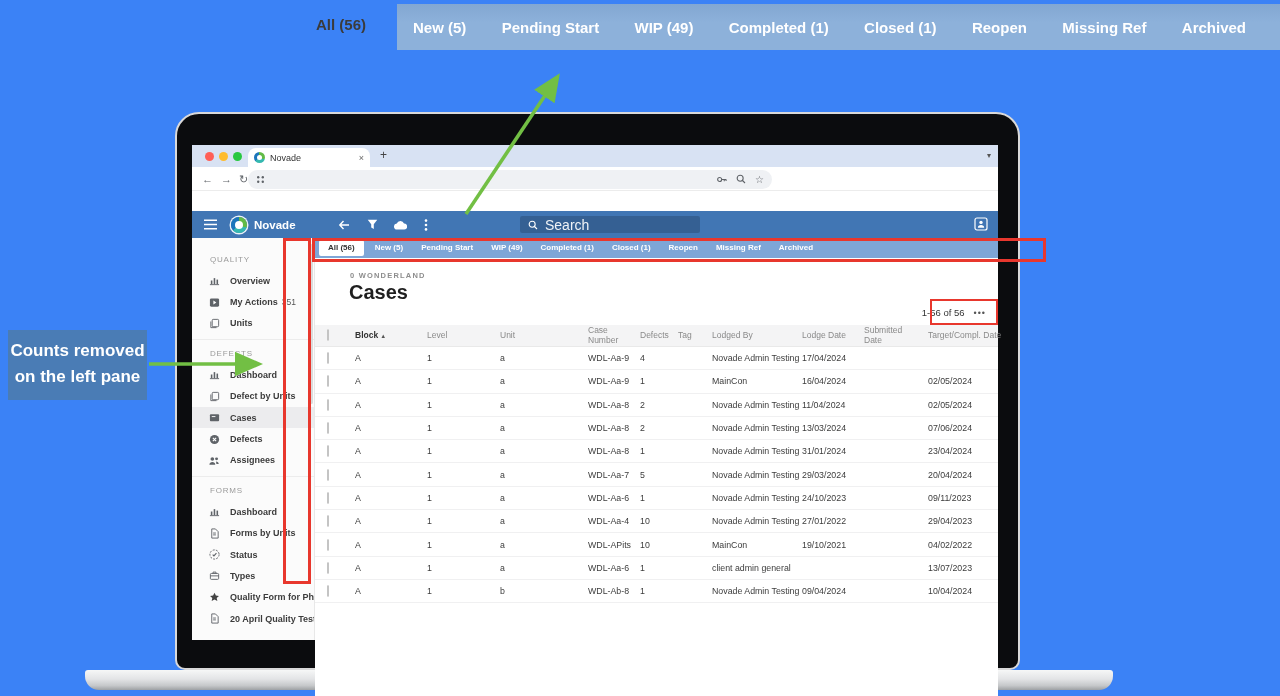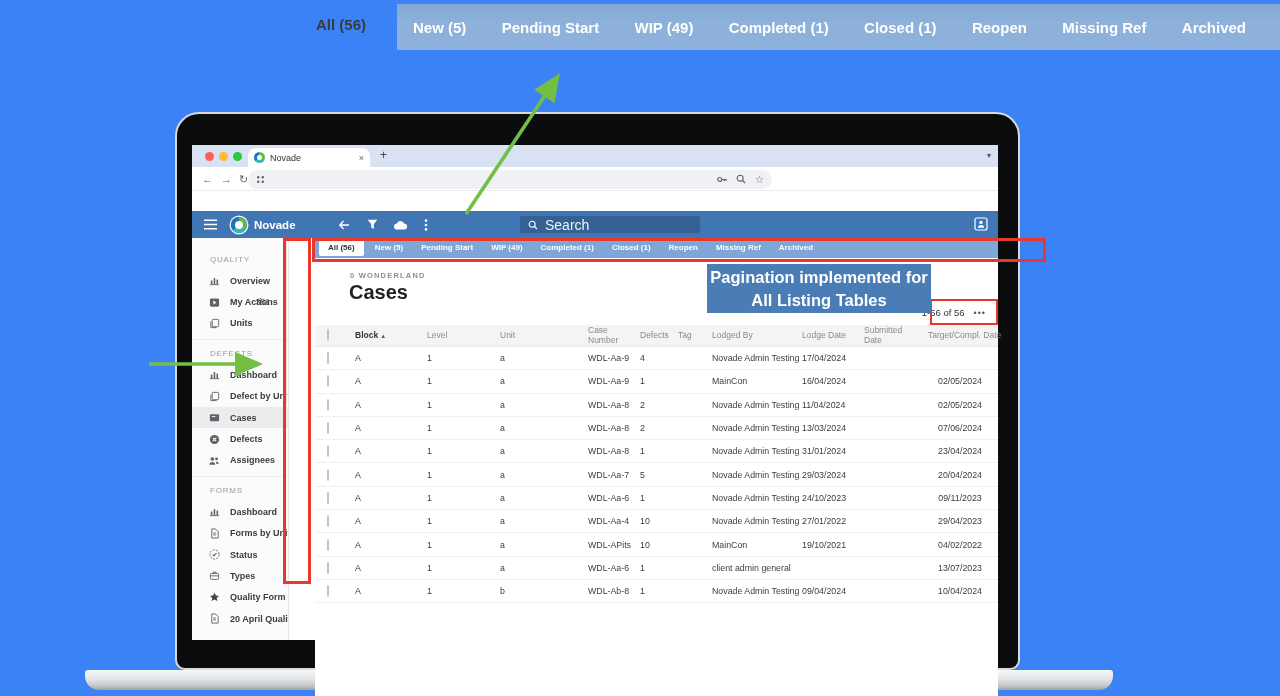--- a/index.html
+++ b/index.html
@@ -62,21 +62,21 @@
     border-radius:2px;display:flex;align-items:center;padding-left:8px;gap:7px;}
   .searchbox span{color:rgba(255,255,255,.92);font-size:14px;}
   .tb-person{position:absolute;right:10px;top:6px;}
 
   .app-tabbar{position:absolute;left:123px;top:93px;width:683px;height:20px;background:var(--tabbar-blue);
     display:flex;align-items:center;padding-left:4px;}
   .app-tab{color:#fff;font-size:8px;font-weight:bold;padding:0 9px;white-space:nowrap;height:16px;line-height:16px;}
   .app-tab.active{background:#fff;color:#333;border-radius:2px;margin-right:2px;}
 
   
-  .sidebar{position:absolute;left:0;top:93px;width:97px;height:402px;background:#fbfbfb;border-right:1px solid #e8e8e8;}
+  .sidebar{position:absolute;left:0;top:93px;width:123px;height:402px;background:#fbfbfb;border-right:1px solid #e8e8e8;}
   .sb-inner{padding-top:8px;}
   .sb-section{border-top:1px solid #ececec;margin-top:5px;padding-top:2px;}
   .sb-section:first-child{border-top:none;margin-top:0;}
   .sb-label{height:22px;line-height:24px;padding-left:18px;font-size:8px;color:#9a9a9a;letter-spacing:.8px;}
   .sb-item{height:21.4px;display:flex;align-items:center;padding-left:16px;gap:10px;font-size:9px;color:#3c3c3c;
     font-weight:bold;position:relative;cursor:default;}
   .sb-item.selected{background:#ececee;}
   .sb-item .ic{width:12px;display:flex;justify-content:center;flex:none;}
   .sb-item .lbl{white-space:nowrap;overflow:hidden;max-width:86px;}
   .sb-count{position:absolute;right:18px;font-size:8.5px;color:#555;font-weight:normal;}
@@ -91,21 +91,21 @@
   .pag-more{font-size:9px;color:#555;letter-spacing:1px;}
   .trow{display:grid;grid-template-columns:30px 72px 73px 88px 52px 38px 34px 90px 62px 64px 1fr;
     align-items:center;padding-left:10px;}
   .thead{position:absolute;left:0;top:67px;width:683px;height:22px;background:#f4f4f5;border-bottom:1px solid #e9e9e9;
     font-size:8.5px;color:#8a8a8a;line-height:1.1;}
   .thead .h-sorted{color:#333;font-weight:bold;}
   .sort-ic{font-size:6px;color:#555;margin-left:2px;}
   .tbody{position:absolute;left:0;top:89px;width:683px;}
   .tbody .trow{height:23.3px;border-bottom:1px solid #f0f0f1;font-size:8.8px;color:#3c3c3c;background:#fff;}
   .cb{width:9px;height:9px;border:1px solid #c4c4c4;border-radius:2px;margin-left:2px;background:#fff;}
-  .c-right{text-align:center;padding-right:6px;white-space:nowrap;}
+  .c-right{text-align:left;padding-right:6px;white-space:nowrap;}
   .h-wrap{padding-right:6px;}
 
   
   .red-box{position:absolute;border:3px solid var(--annotation-red);z-index:50;}
   .red-tabs{left:312px;top:238px;width:734px;height:24px;}
   .red-col{left:283px;top:238px;width:28px;height:346px;}
   .red-pag{left:930px;top:299px;width:68px;height:26px;border-width:2.5px;}
   .callout{position:absolute;background:var(--callout-blue);color:#fff;font-weight:bold;text-align:center;z-index:55;}
   .callout-pagination{left:707px;top:264px;width:224px;height:49px;font-size:16.5px;line-height:23px;padding-top:2px;}
   .callout-counts{left:8px;top:330px;width:139px;height:70px;font-size:17px;line-height:26px;padding-top:8px;}
@@ -549,21 +549,21 @@
             <div></div>
             <div class="c-right">10/04/2024</div>
           </div>
         </div>
     </div>
   </div>
 
   <div class="red-box red-tabs"></div>
   <div class="red-box red-col"></div>
   <div class="red-box red-pag"></div>
-  <div class="callout callout-pagination">Pagination implemented for All Listing Tables</div>
+  <div class="callout callout-counts">Counts removed on the left pane</div>
 
   <svg class="arrows">
     <defs>
       <marker id="ah" markerWidth="9" markerHeight="8" refX="6" refY="3.5" orient="auto">
         <path d="M0,0 L8,3.5 L0,7 z" fill="#72bf44"></path>
       </marker>
     </defs>
     <line x1="149" y1="364" x2="256" y2="364" stroke="#72bf44" stroke-width="3.5" marker-end="url(#ah)"></line>
     <line x1="466" y1="214" x2="556" y2="79" stroke="#72bf44" stroke-width="3.5" marker-end="url(#ah)"></line>
   </svg>

